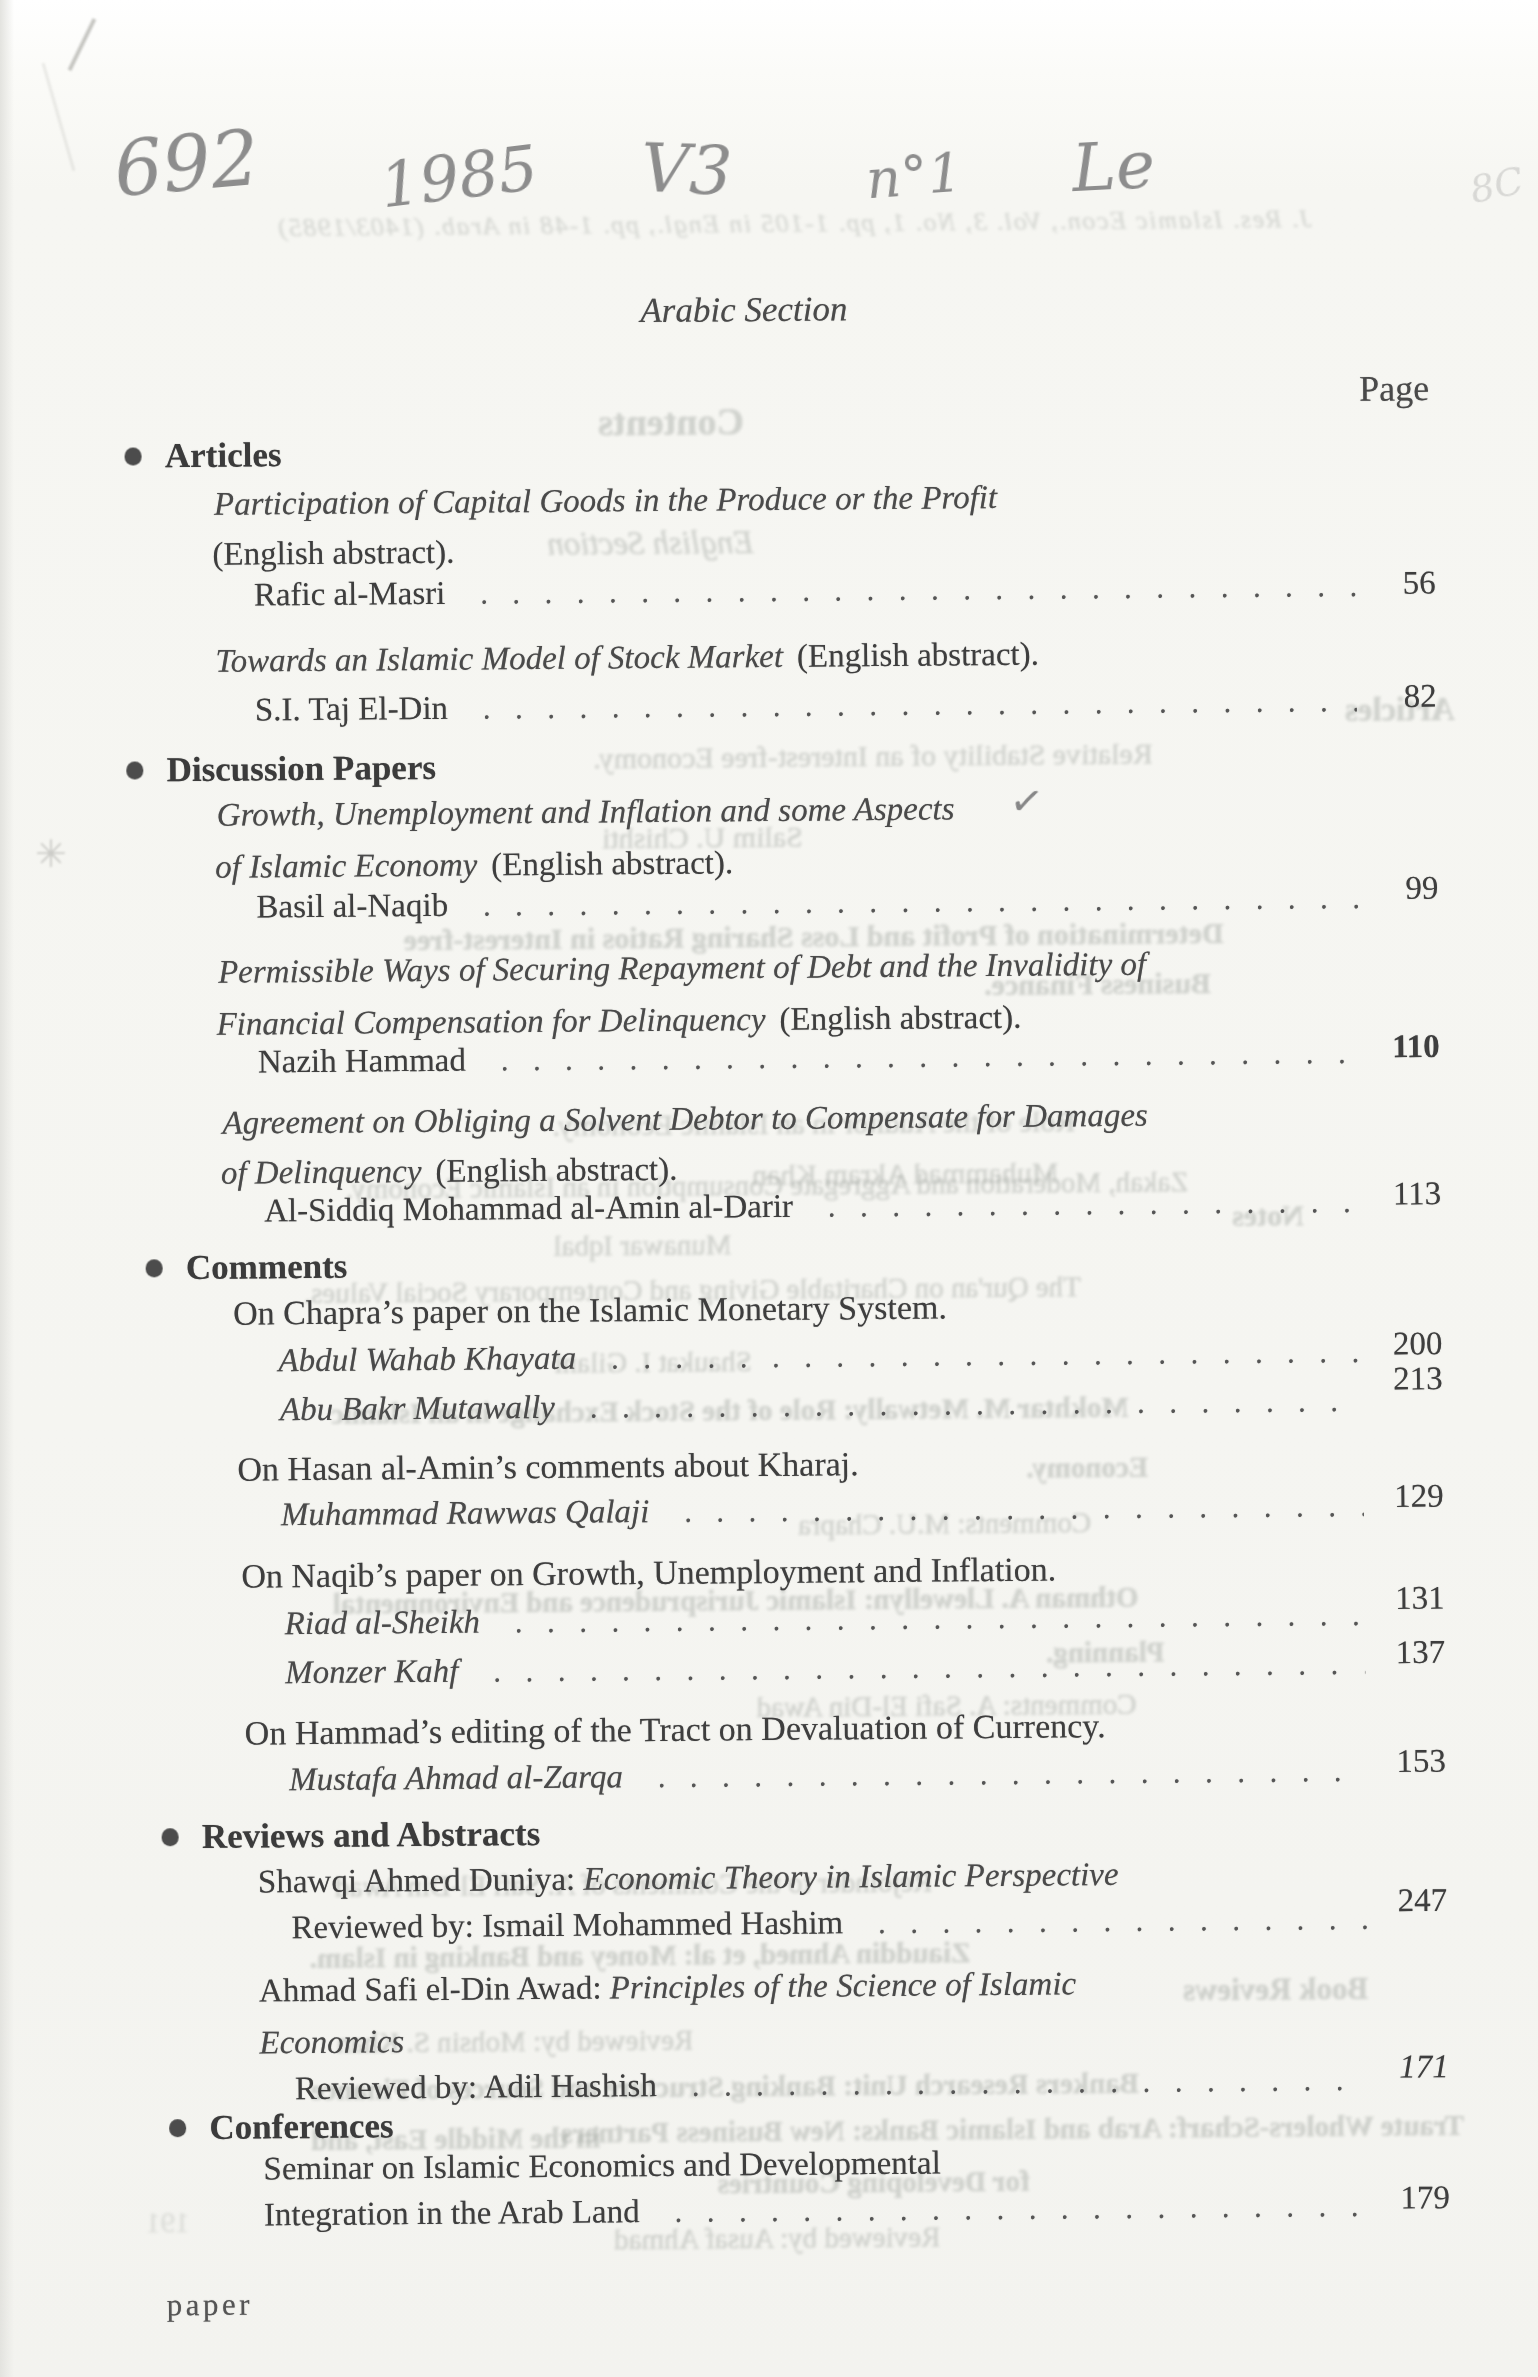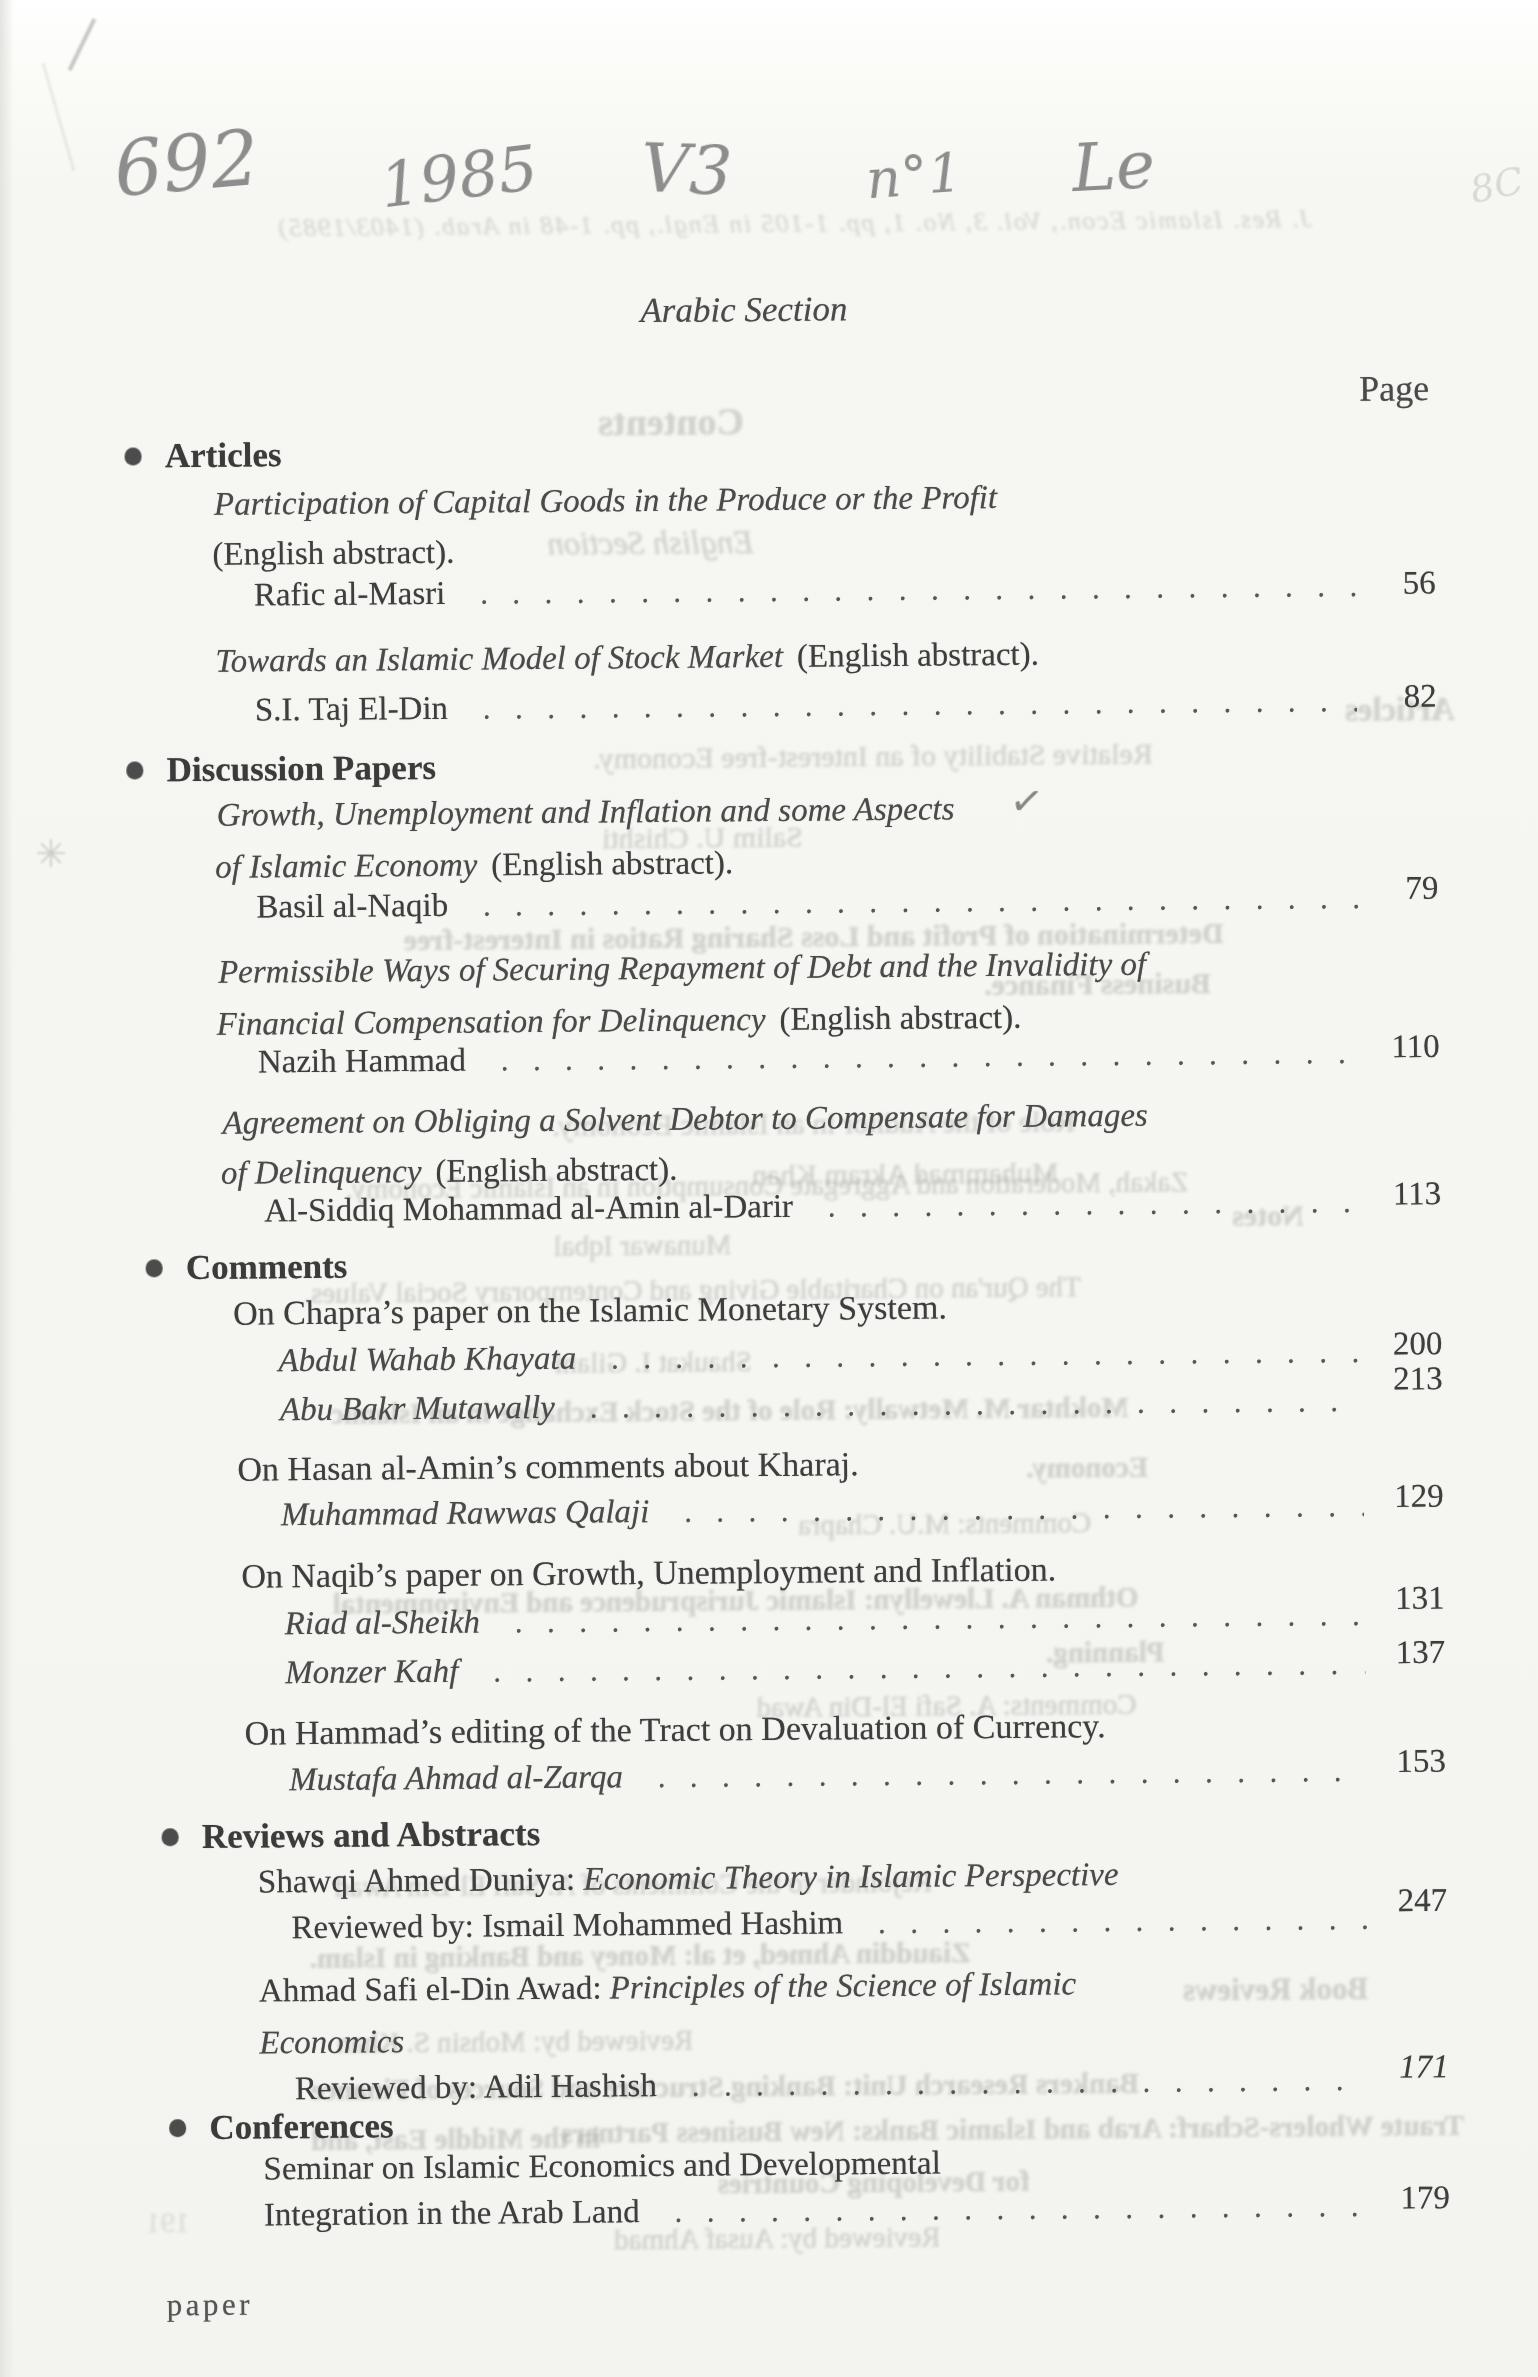--- a/index.html
+++ b/index.html
@@ -126,31 +126,31 @@
       <span>Discussion Papers</span>
     </div>
 
     <div class="line t" style="left:220px;top:792px;">Growth, Unemployment and Inflation and some Aspects</div>
     <div class="line" style="left:218px;top:844px;">
       <span class="t">of Islamic Economy</span><span class="rsuf">(English abstract).</span>
     </div>
     <div class="row" style="left:259px;top:884px;">
       <span class="nm">Basil al-Naqib</span>
       <span class="dots">. . . . . . . . . . . . . . . . . . . . . . . . . . . . . . . . . . . . . . . . . . . . . . . . . . . . . . . . . . . . . . . . . . . . . . . . . . . . . . . . </span>
-      <span class="pg" style="transform:translateY(-8.6px);">79</span>
+      <span class="pg" style="transform:translateY(-8.6px);">99</span>
     </div>
 
     <div class="line t" style="left:220px;top:949px;">Permissible Ways of Securing Repayment of Debt and the Invalidity of</div>
     <div class="line" style="left:218px;top:1001px;">
       <span class="t">Financial Compensation for Delinquency</span><span class="rsuf">(English abstract).</span>
     </div>
     <div class="row" style="left:259px;top:1039px;">
       <span class="nm">Nazih Hammad</span>
       <span class="dots">. . . . . . . . . . . . . . . . . . . . . . . . . . . . . . . . . . . . . . . . . . . . . . . . . . . . . . . . . . . . . . . . . . . . . . . . . . . . . . . . </span>
-      <span class="pg" style="transform:translateY(-5.2px);">110</span>
+      <span class="pg" style="transform:translateY(-5.2px);font-weight:bold;">110</span>
     </div>
 
     <div class="line t" style="left:223px;top:1100px;">Agreement on Obliging a Solvent Debtor to Compensate for Damages</div>
     <div class="line" style="left:221px;top:1150px;">
       <span class="t">of Delinquency</span><span class="rsuf">(English abstract).</span>
     </div>
     <div class="row" style="left:264px;top:1188px;">
       <span class="nm">Al-Siddiq Mohammad al-Amin al-Darir</span>
       <span class="dots">. . . . . . . . . . . . . . . . . . . . . . . . . . . . . . . . . . . . . . . . . . . . . . . . . . . . . . . . . . . . . . . . . . . . . . . . . . . . . . . . </span>
       <span class="pg" style="transform:translateY(-7px);">113</span>

